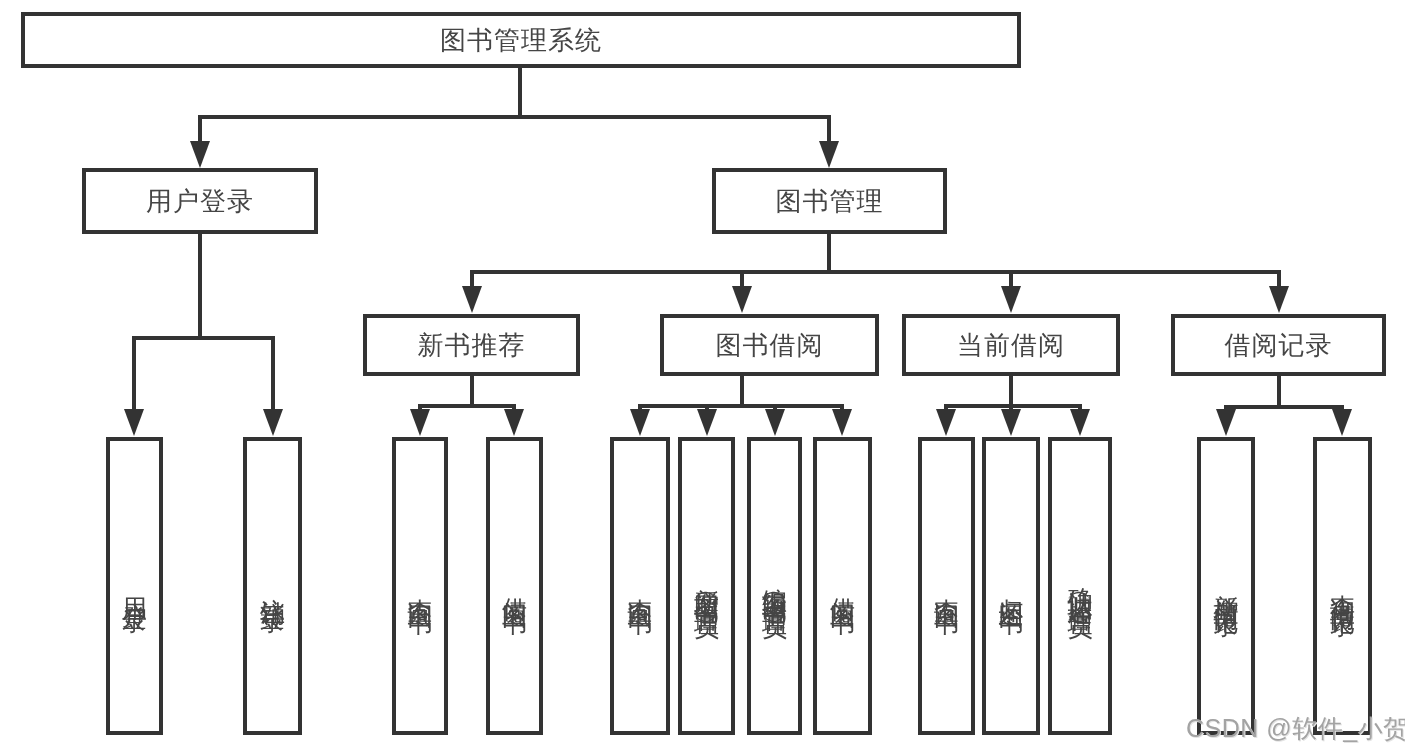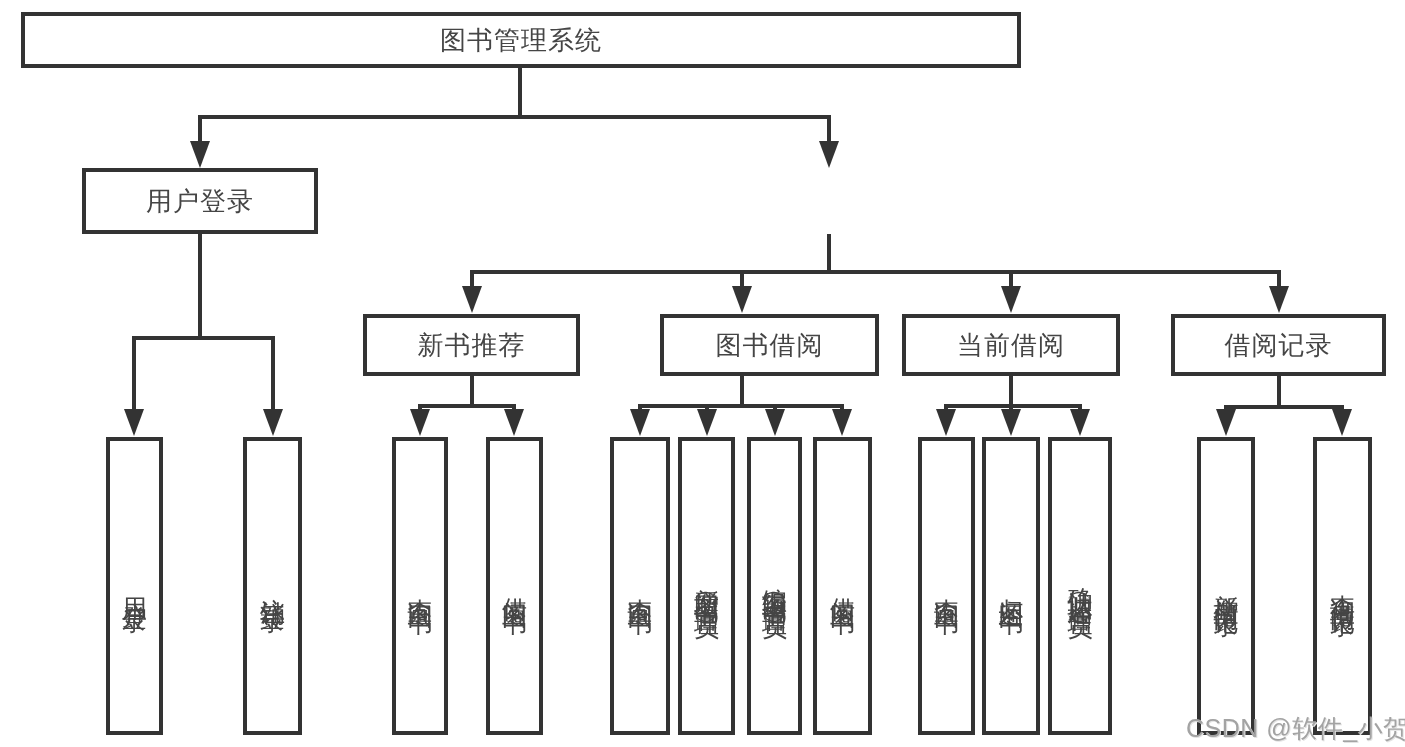--- a/index.html
+++ b/index.html
@@ -132,20 +132,23 @@
     </g>
   </svg>
 
   <div class="box hbox" id="n-root">
     <span>图书管理系统</span>
   </div>
 
   <div class="box hbox" id="n-user-login">
     <span>用户登录</span>
   </div>
+  <div class="box hbox" id="n-book-mgmt">
+    <span>图书管理</span>
+  </div>
 
   <div class="box hbox" id="n-sec-newbook">
     <span>新书推荐</span>
   </div>
   <div class="box hbox" id="n-sec-borrow">
     <span>图书借阅</span>
   </div>
   <div class="box hbox" id="n-sec-current">
     <span>当前借阅</span>
   </div>

